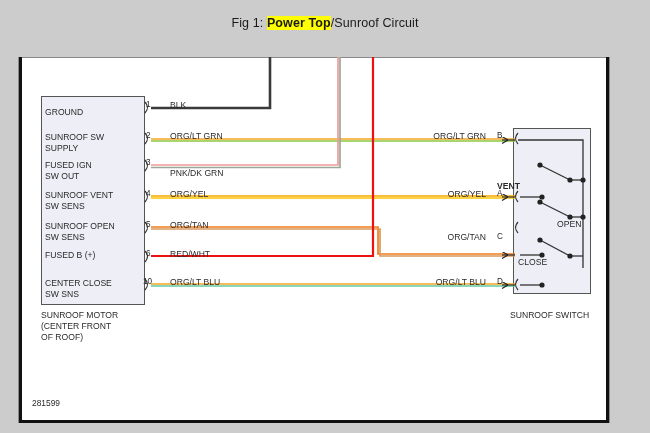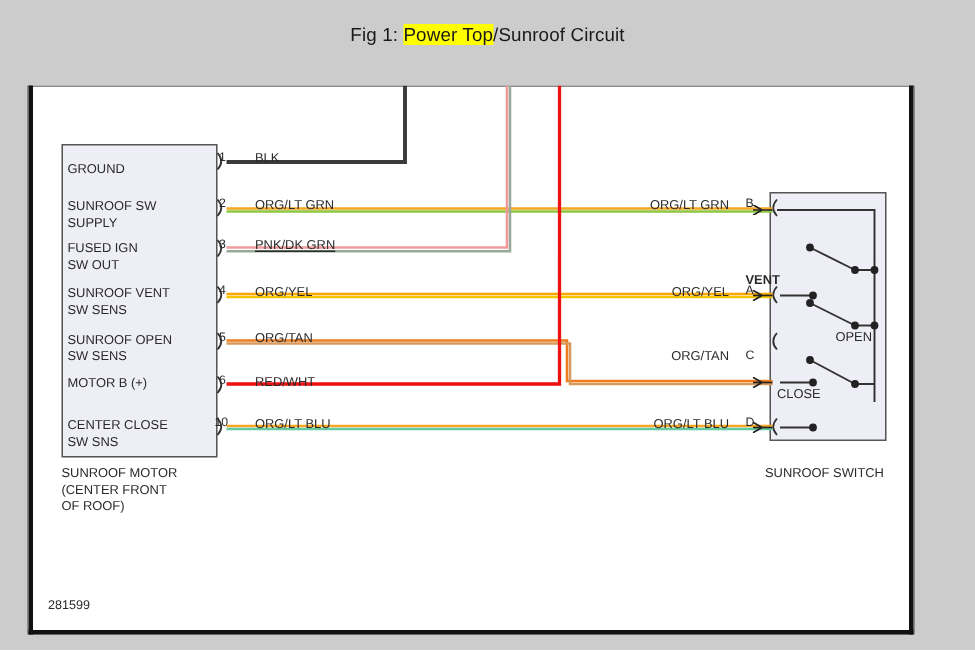--- a/index.html
+++ b/index.html
@@ -29,20 +29,21 @@
     justify-content: center;
   }
   #figure-title {
     font-size: 12.5px;
     color: #1a1a1a;
     white-space: pre;
     letter-spacing: 0.1px;
   }
   #figure-title .hl {
     background: #ffff00;
+    font-weight: bold;
   }
   
   #canvas {
     position: absolute;
     left: 18px;
     top: 57px;
     width: 592px;
     height: 366px;
     background: #ffffff;
     border: 1px solid #8a8a8a;
@@ -213,35 +214,35 @@
 
   <div class="lbl r" style="left:45px; top:107px; width:92px;">GROUND</div>
   <div class="lbl r" style="left: 45px; top: 132px; width: 92px; white-space: pre-line;">SUNROOF SW
 SUPPLY</div>
   <div class="lbl r" style="left: 45px; top: 160px; width: 92px; white-space: pre-line;">FUSED IGN
 SW OUT</div>
   <div class="lbl r" style="left: 45px; top: 190px; width: 92px; white-space: pre-line;">SUNROOF VENT
 SW SENS</div>
   <div class="lbl r" style="left: 45px; top: 221px; width: 92px; white-space: pre-line;">SUNROOF OPEN
 SW SENS</div>
-  <div class="lbl r" style="left:45px; top:250px; width:92px;">MOTOR B (+)</div>
+  <div class="lbl r" style="left:45px; top:250px; width:92px;">FUSED B (+)</div>
   <div class="lbl r" style="left: 45px; top: 278px; width: 92px; white-space: pre-line;">CENTER CLOSE
 SW SNS</div>
 
   <div class="pinnum" style="left:146px; top:100px;">1</div>
   <div class="pinnum" style="left:146px; top:131px;">2</div>
   <div class="pinnum" style="left:146px; top:158px;">3</div>
   <div class="pinnum" style="left:146px; top:189px;">4</div>
   <div class="pinnum" style="left:146px; top:220px;">5</div>
   <div class="pinnum" style="left:146px; top:249px;">6</div>
   <div class="pinnum" style="left:143px; top:277px;">10</div>
 
   <div class="wirename" style="left:170px; top:100px;">BLK</div>
   <div class="wirename" style="left:170px; top:131px;">ORG/LT GRN</div>
-  <div class="wirename" style="left:170px; top:158px;text-decoration:underline;">PNK/DK GRN</div>
+  <div class="wirename" style="left:170px; top:168px;">PNK/DK GRN</div>
   <div class="wirename" style="left:170px; top:189px;">ORG/YEL</div>
   <div class="wirename" style="left:170px; top:220px;">ORG/TAN</div>
   <div class="wirename" style="left:170px; top:249px;">RED/WHT</div>
   <div class="wirename" style="left:170px; top:277px;">ORG/LT BLU</div>
 
   <div class="blockcap" style="left:41px; top:310px;">SUNROOF MOTOR</div>
   <div class="blockcap" style="left:41px; top:321px;">(CENTER FRONT</div>
   <div class="blockcap" style="left:41px; top:332px;">OF ROOF)</div>
 
   <div class="wirename r" style="left:400px; top:131px; width:86px;">ORG/LT GRN</div>

